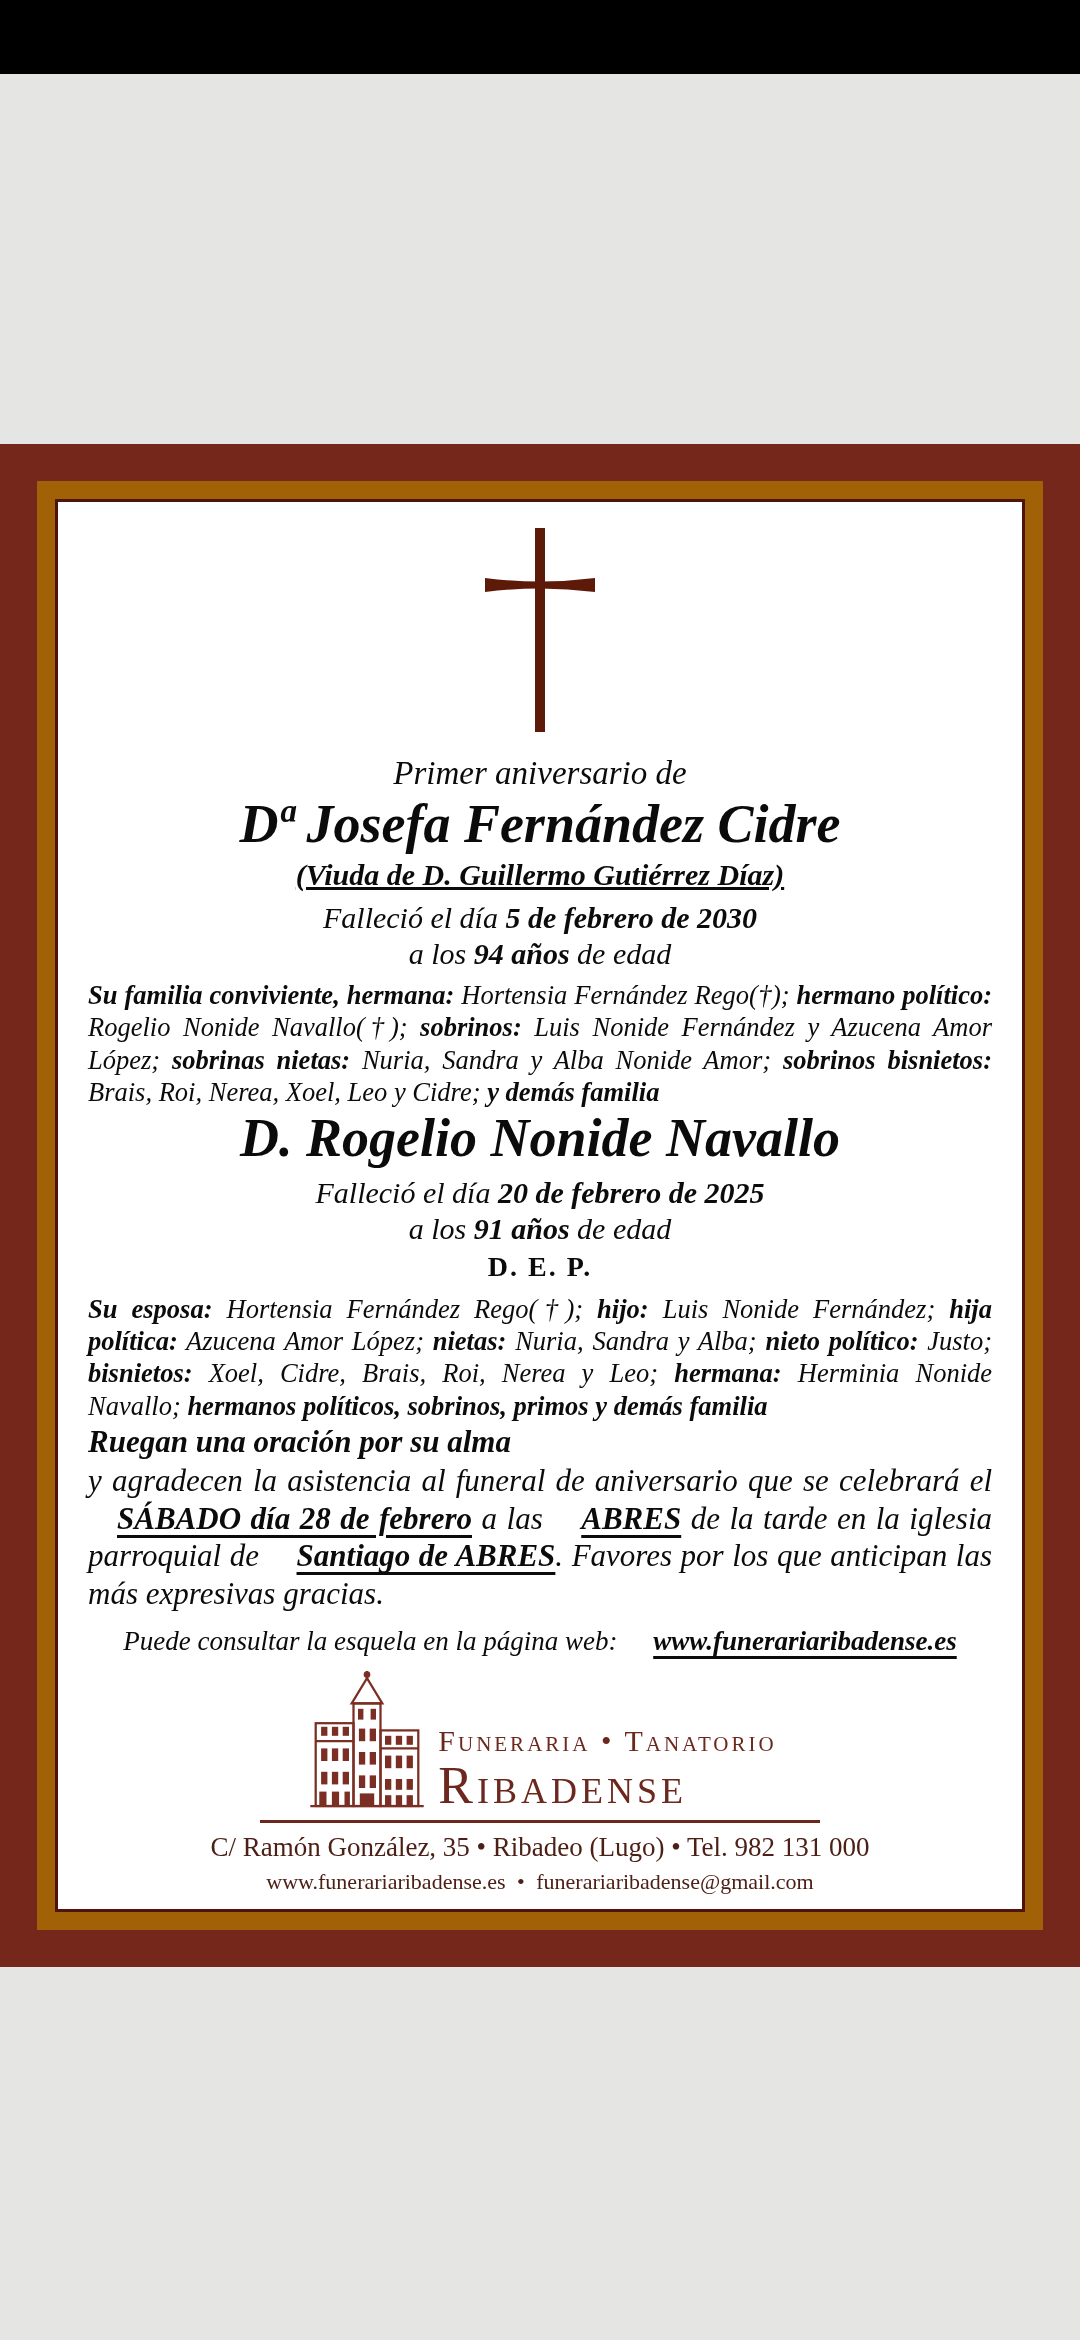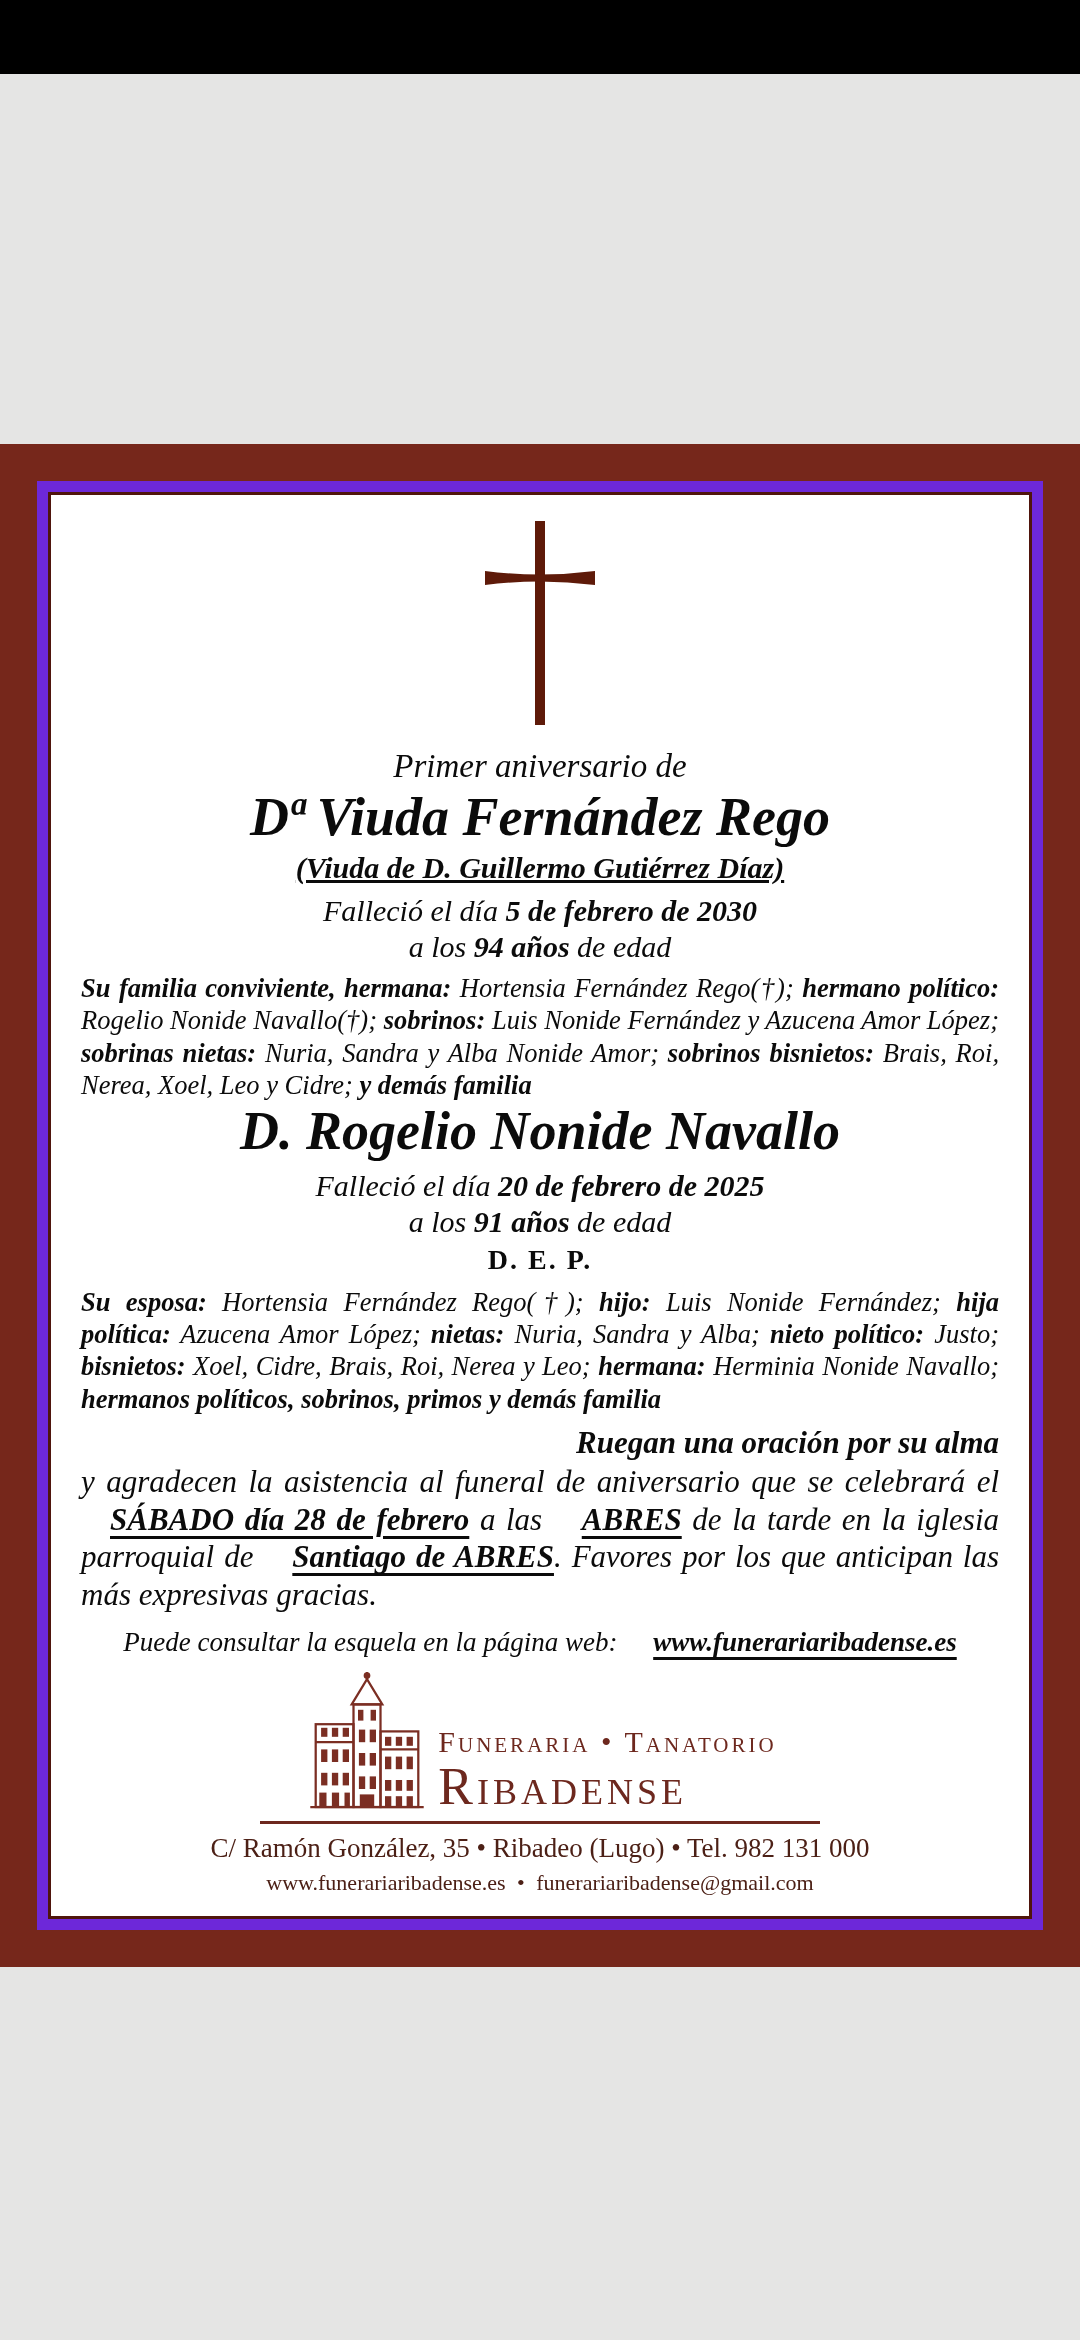--- a/index.html
+++ b/index.html
@@ -6,38 +6,38 @@
   body{
     width:1080px;height:2340px;overflow:hidden;position:relative;
     background:#e5e5e4;
     font-family:"Liberation Serif","DejaVu Serif",serif;
   }
   .statusbar{position:absolute;top:0;left:0;width:1080px;height:74px;background:#000;}
   .card{
     position:absolute;top:444px;left:0;width:1080px;height:1523px;
     background:#76271b;box-sizing:border-box;padding:37px;
   }
-  .cream{width:100%;height:100%;background:#6d28d9;box-sizing:border-box;padding:11px;}
+  .cream{width:100%;height:100%;background:#a16207;box-sizing:border-box;padding:18px;}
   .inner{
     width:100%;height:100%;background:#ffffff;border:3px solid #4f150c;
     box-sizing:border-box;padding:0 30px;overflow:hidden;
     font-style:italic;color:#0b0b0b;
   }
   .center{text-align:center;}
   .just{text-align:justify;}
   .cross-wrap{margin-top:26px;height:204px;display:flex;justify-content:center;}
   .anniv{margin-top:22px;font-size:33px;line-height:1.2;}
   .name{font-size:54px;line-height:1.12;font-weight:700;}
   .widow{font-size:30px;line-height:1.25;font-weight:700;margin-top:2px;text-decoration:underline;}
   .death{margin-top:5px;font-size:30px;line-height:1.25;}
   .age{font-size:30px;line-height:1.2;}
   .fam{margin-top:7px;font-size:26.5px;line-height:1.22;}
   .yde{margin-top:4px;font-size:33px;line-height:1.28;}
   .dep{margin-top:2px;font-size:28px;line-height:1.3;font-weight:700;font-style:normal;letter-spacing:2px;}
-  .ruegan{margin-top:8px;font-size:31px;line-height:1.28;font-weight:700;text-align:right;}
+  .ruegan{font-size:31px;line-height:1.28;font-weight:700;}
   .invit{font-size:31px;line-height:1.22;}
   .web{margin-top:10px;font-size:27px;line-height:1.35;}
   .logo-row{margin-top:8px;height:148px;display:flex;justify-content:center;align-items:flex-end;gap:7px;}
   .brand-col{display:flex;flex-direction:column;align-items:flex-start;padding-bottom:2px;font-style:normal;color:#6d281e;}
   .brand-line{font-variant:small-caps;font-size:30px;line-height:1.15;letter-spacing:3px;font-weight:400;}
   .brand-name{font-variant:small-caps;font-size:52px;line-height:1.05;letter-spacing:4px;font-weight:400;}
   .rule{margin:5px auto 0;width:560px;height:3px;background:#6d281e;}
   .addr{margin-top:8px;font-size:27px;line-height:1.2;font-style:normal;color:#4c2016;}
   .contact{margin-top:5px;font-size:22px;line-height:1.2;font-style:normal;color:#4c2016;word-spacing:6px;}
   .b{font-weight:700;}
@@ -53,21 +53,21 @@
     <div class="inner">
 
       <div class="cross-wrap">
         <svg width="116" height="204" viewBox="0 0 116 204" aria-hidden="true">
           <rect x="53" y="0" width="10" height="204" fill="#5e1a09"></rect>
           <path d="M3 50 Q58 57 113 50 L113 64 Q58 57 3 64 Z" fill="#5e1a09"></path>
         </svg>
       </div>
 
       <div class="anniv center">Primer aniversario de</div>
-      <div class="name center">Dª Viuda Fernández Rego</div>
+      <div class="name center">Dª Josefa Fernández Cidre</div>
       <div class="widow center">(Viuda de D. Guillermo Gutiérrez Díaz)</div>
       <div class="death center"><span>Falleció el día </span><span class="b">5 de febrero de 2030</span></div>
       <div class="age center"><span>a los </span><span class="b">94 años</span><span> de edad</span></div>
       <div class="fam just"><span class="b">Su familia conviviente, hermana:</span><span> Hortensia Fernández Rego(†); </span><span class="b">hermano político:</span><span> Rogelio Nonide Navallo(†); </span><span class="b">sobrinos:</span><span> Luis Nonide Fernández y Azucena Amor López; </span><span class="b">sobrinas nietas:</span><span> Nuria, Sandra y Alba Nonide Amor; </span><span class="b">sobrinos bisnietos:</span><span> Brais, Roi, Nerea, Xoel, Leo y Cidre; </span><span class="b">y demás familia</span></div>
 
       <div class="name center">D. Rogelio Nonide Navallo</div>
       <div class="death center"><span>Falleció el día </span><span class="b">20 de febrero de 2025</span></div>
       <div class="age center"><span>a los </span><span class="b">91 años</span><span> de edad</span></div>
       <div class="dep center">D. E. P.</div>
       <div class="fam just"><span class="b">Su esposa:</span><span> Hortensia Fernández Rego(†); </span><span class="b">hijo:</span><span> Luis Nonide Fernández; </span><span class="b">hija política:</span><span> Azucena Amor López; </span><span class="b">nietas:</span><span> Nuria, Sandra y Alba; </span><span class="b">nieto político:</span><span> Justo; </span><span class="b">bisnietos:</span><span> Xoel, Cidre, Brais, Roi, Nerea y Leo; </span><span class="b">hermana:</span><span> Herminia Nonide Navallo; </span><span class="b">hermanos políticos, sobrinos, primos y demás familia</span></div>

